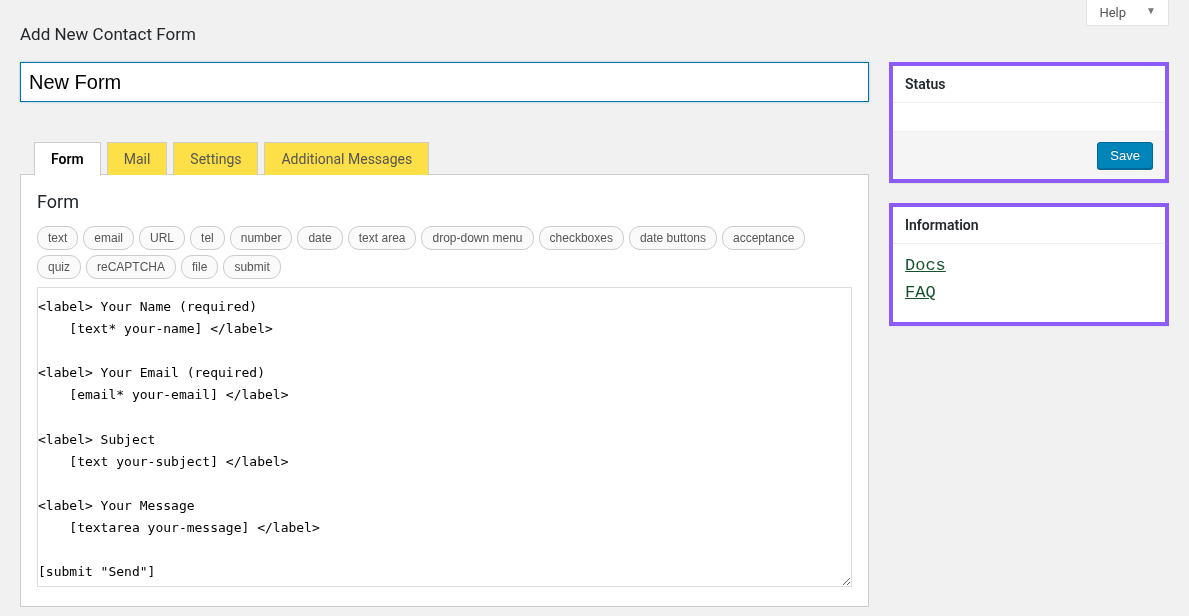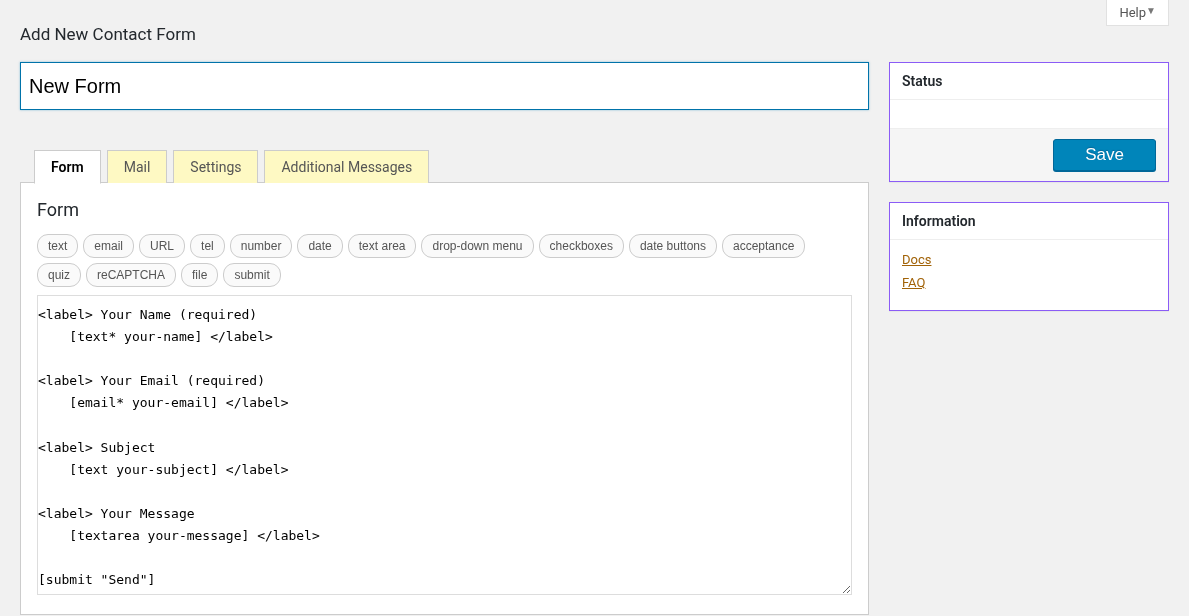--- a/index.html
+++ b/index.html
@@ -19,21 +19,21 @@
       right: 20px;
       background: #fff;
       border: 1px solid #e1e1e1;
       border-top: none;
       padding: 5px 12px;
       font-size: 13px;
       color: #555;
       cursor: pointer;
       display: flex;
       align-items: flex-start;
-      gap: 0;
+      gap: 20px;
     }
     .help-tab .triangle {
       font-size: 10px;
       color: #777;
     }
     h1.page-title {
       font-size: 17px;
       font-weight: 400;
       margin: 14px 0 18px 0;
       color: #23282d;
@@ -49,36 +49,36 @@
     }
     .side-col {
       width: 280px;
       flex-shrink: 0;
     }
     .title-input {
       width: 100%;
       padding: 3px 8px;
       font-size: 20px;
       line-height: 1.4;
-      height: 48px;
+      height: 40px;
       background: #fff;
       border: 1px solid #0073aa;
       box-shadow: 0 0 2px rgba(30,140,190,.5);
       outline: none;
       margin-bottom: 40px;
     }
     .tabs {
       display: flex;
       gap: 6px;
       margin-left: 14px;
       position: relative;
       z-index: 2;
     }
     .tab {
-      background: #fef9c3;
+      background: #fde047;
       border: 1px solid #ccc;
       border-bottom: none;
       padding: 8px 16px;
       font-size: 14px;
       color: #555;
       cursor: pointer;
       border-radius: 0;
     }
     .tab.active {
       background: #fff;
@@ -123,21 +123,21 @@
       font-size: 13px;
       padding: 8px 0;
       line-height: 1.7;
       resize: vertical;
       outline: none;
       white-space: pre;
       overflow-x: auto;
     }
     .postbox {
       background: #fff;
-      border: 1px solid #8b5cf6;
+      border: 4px solid #8b5cf6;
       box-shadow: 0 1px 1px rgba(0,0,0,.04);
       margin-bottom: 20px;
     }
     .postbox .hndle {
       padding: 10px 12px;
       font-size: 14px;
       font-weight: 600;
       border-bottom: 1px solid #eee;
     }
     .postbox .inside {
@@ -146,33 +146,34 @@
     .postbox .footer {
       background: #f5f5f5;
       border-top: 1px solid #eee;
       padding: 10px 12px;
       text-align: right;
     }
     .btn-primary {
       background: #0085ba;
       border: 1px solid #006799;
       color: #fff;
-      padding: 5px 31px;
-      font-size: 17px;
+      padding: 5px 12px;
+      font-size: 13px;
       border-radius: 3px;
       cursor: pointer;
       box-shadow: 0 1px 0 #006799;
       text-shadow: 0 -1px 1px #006799;
     }
     .info-links a {
       display: block;
-      color: #a16207;
+      color: #14532d;
       text-decoration: underline;
       margin-bottom: 8px;
-      font-size: 13px;
+      font-size: 17px;
+      font-family: Liberation Mono, monospace;
     }
     .status-body {
       min-height: 28px;
     }
   </style>
 </head>
 <body>
 
 <div class="wrap">
   <div class="help-tab">

